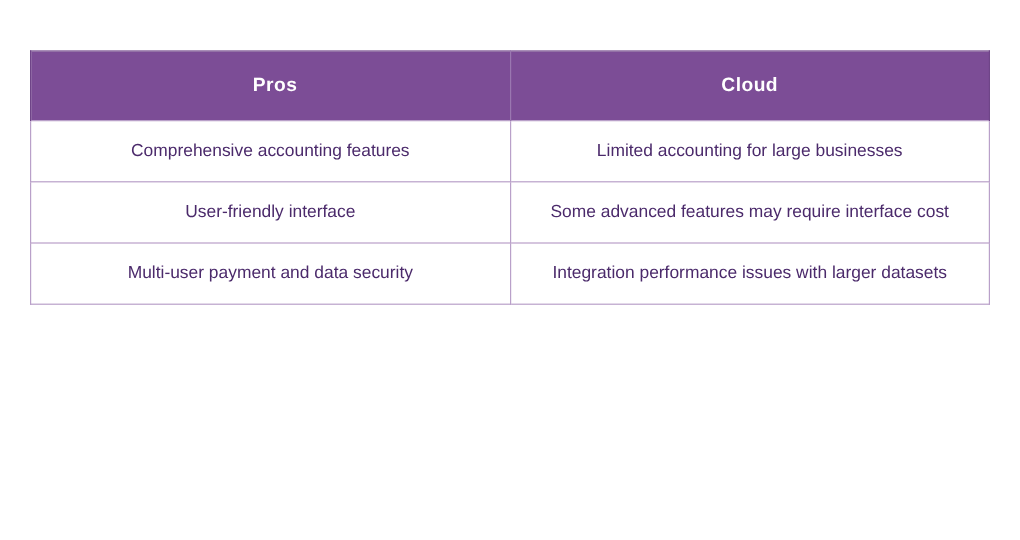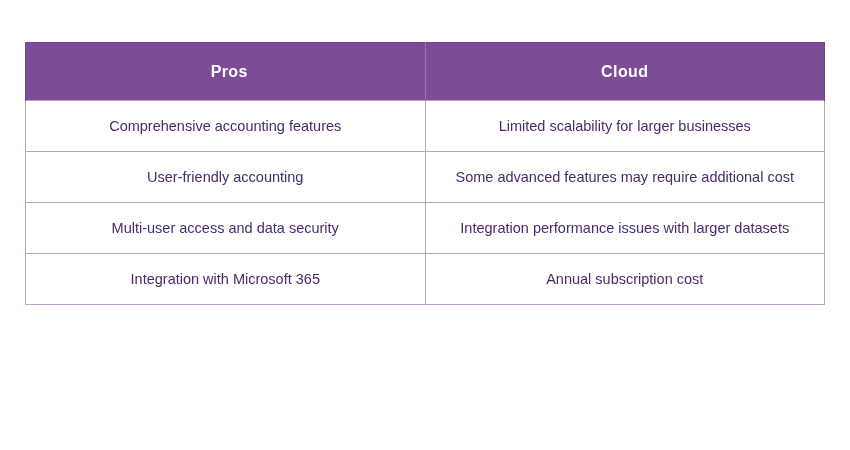--- a/index.html
+++ b/index.html
@@ -73,30 +73,26 @@
     <table class="proscons">
       <thead>
         <tr>
           <th class="col-left">Pros</th>
           <th class="col-right">Cloud</th>
         </tr>
       </thead>
       <tbody>
         <tr>
           <td>Comprehensive accounting features</td>
-          <td>Limited scalability for larger businesses</td>
+          <td>Limited accounting for large businesses</td>
         </tr>
         <tr>
-          <td>User-friendly accounting</td>
-          <td>Some advanced features may require additional cost</td>
+          <td>User-friendly interface</td>
+          <td>Some advanced features may require interface cost</td>
         </tr>
         <tr>
-          <td>Multi-user access and data security</td>
+          <td>Multi-user payment and data security</td>
           <td>Integration performance issues with larger datasets</td>
-        </tr>
-        <tr>
-          <td>Integration with Microsoft 365</td>
-          <td>Annual subscription cost</td>
         </tr>
       </tbody>
     </table>
   </div>
 </div>
 
 </body></html>

